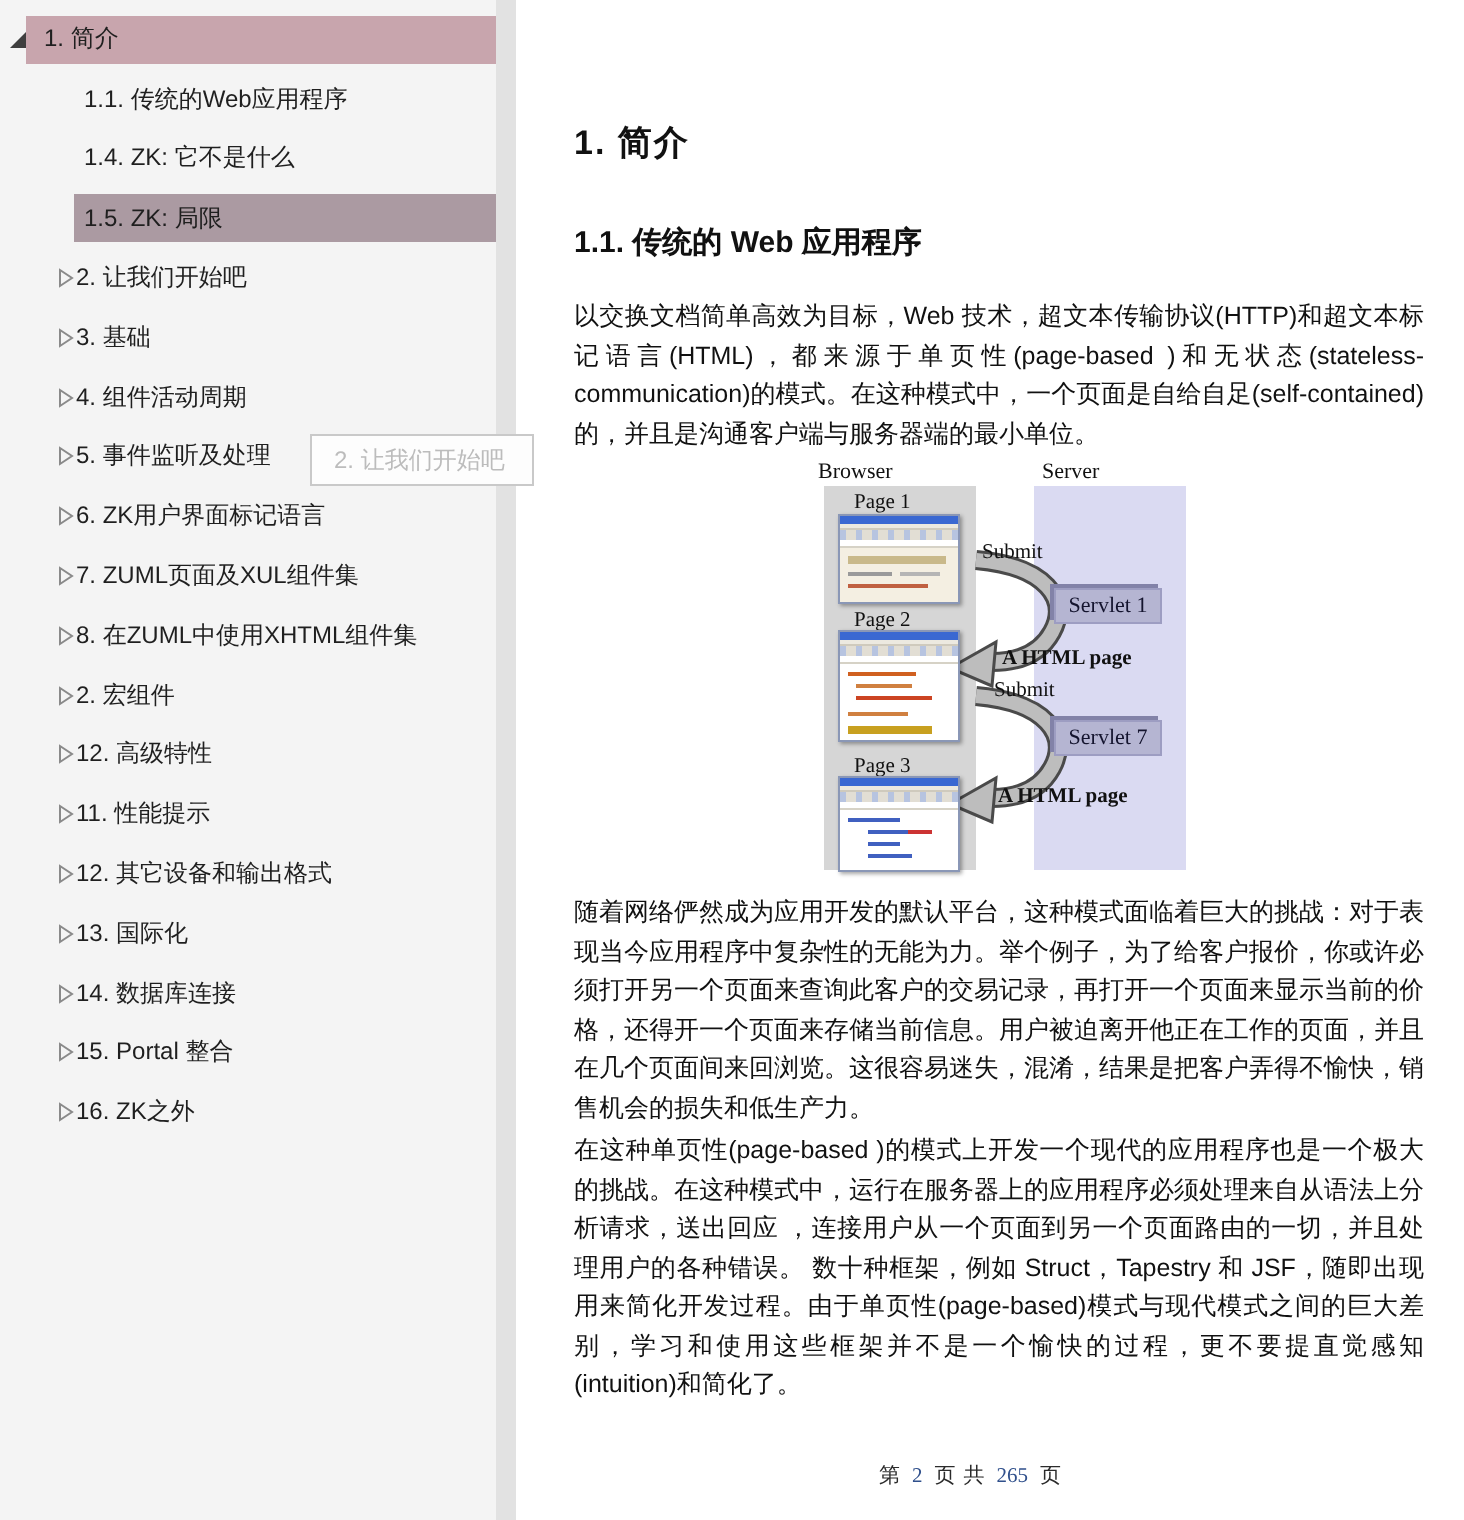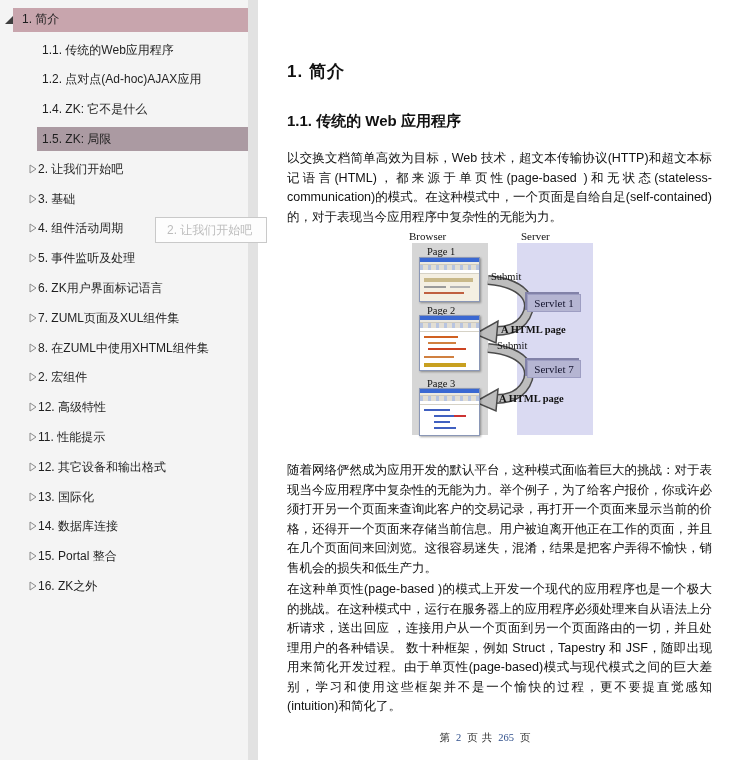--- a/index.html
+++ b/index.html
@@ -86,23 +86,20 @@
       </span>
       <span class="hl hl-pink">
         <span>1. 简介</span>
       </span>
     </div>
 
     <div class="trow">
       <span class="lbl1">1.1. 传统的Web应用程序</span>
     </div>
     <div class="trow">
-      <span class="lbl1">1.2. 点对点(Ad-hoc)AJAX应用</span>
-    </div>
-    <div class="trow">
       <span class="lbl1">1.4. ZK: 它不是什么</span>
     </div>
 
     <div class="trow">
       <span class="hl hl-mauve">
         <span>1.5. ZK: 局限</span>
       </span>
     </div>
 
     <div class="trow">
@@ -228,21 +225,21 @@
   </div>
 
   <div id="splitter"></div>
 
   <div id="tooltip">2. 让我们开始吧</div>
 
   <div id="main">
     <div id="doc-title">1. 简介</div>
     <div id="sec-heading">1.1. 传统的 Web 应用程序</div>
 
-    <p class="para">以交换文档简单高效为目标，Web 技术，超文本传输协议(HTTP)和超文本标记语言(HTML)，都来源于单页性(page-based )和无状态(stateless-communication)的模式。在这种模式中，一个页面是自给自足(self-contained)的，对于表现当今应用程序中复杂性的无能为力。</p>
+    <p class="para">以交换文档简单高效为目标，Web 技术，超文本传输协议(HTTP)和超文本标记语言(HTML)，都来源于单页性(page-based )和无状态(stateless-communication)的模式。在这种模式中，一个页面是自给自足(self-contained)的，并且是沟通客户端与服务器端的最小单位。</p>
 
     <div id="diagram">
       <div id="browser-panel"></div>
       <div id="server-panel"></div>
 
       <svg id="arrows" viewBox="0 0 200 212">
         <g>
           <path d="M 91 50 C 126 53, 138 70, 129 86 C 123 97, 112 101, 99 101" fill="none" stroke="#4a4a4a" stroke-width="10"></path>
           <path d="M 91 50 C 126 53, 138 70, 129 86 C 123 97, 112 101, 99 101" fill="none" stroke="#bdbdbd" stroke-width="7"></path>
           <polygon points="78,104 101,91 99,113" fill="#bdbdbd" stroke="#4a4a4a" stroke-width="1.5"></polygon>
@@ -303,21 +300,21 @@
 
       <div class="servlet" id="servlet1">Servlet 1</div>
       <div class="servlet" id="servlet2">Servlet 7</div>
 
       <span class="dg-label dg-small" style="left:94px; top:41px;">Submit</span>
       <span class="dg-label dg-small dg-bold" style="left:104px; top:94px;">A HTML page</span>
       <span class="dg-label dg-small" style="left:100px; top:110px;">Submit</span>
       <span class="dg-label dg-small dg-bold" style="left:102px; top:163px;">A HTML page</span>
     </div>
 
-    <p class="para" style="margin-top:19px;">随着网络俨然成为应用开发的默认平台，这种模式面临着巨大的挑战：对于表现当今应用程序中复杂性的无能为力。举个例子，为了给客户报价，你或许必须打开另一个页面来查询此客户的交易记录，再打开一个页面来显示当前的价格，还得开一个页面来存储当前信息。用户被迫离开他正在工作的页面，并且在几个页面间来回浏览。这很容易迷失，混淆，结果是把客户弄得不愉快，销售机会的损失和低生产力。</p>
+    <p class="para" style="margin-top:5px;">随着网络俨然成为应用开发的默认平台，这种模式面临着巨大的挑战：对于表现当今应用程序中复杂性的无能为力。举个例子，为了给客户报价，你或许必须打开另一个页面来查询此客户的交易记录，再打开一个页面来显示当前的价格，还得开一个页面来存储当前信息。用户被迫离开他正在工作的页面，并且在几个页面间来回浏览。这很容易迷失，混淆，结果是把客户弄得不愉快，销售机会的损失和低生产力。</p>
     <p class="para" style="margin-top:2px;">在这种单页性(page-based )的模式上开发一个现代的应用程序也是一个极大的挑战。在这种模式中，运行在服务器上的应用程序必须处理来自从语法上分析请求，送出回应 ，连接用户从一个页面到另一个页面路由的一切，并且处理用户的各种错误。 数十种框架，例如 Struct，Tapestry 和 JSF，随即出现用来简化开发过程。由于单页性(page-based)模式与现代模式之间的巨大差别，学习和使用这些框架并不是一个愉快的过程，更不要提直觉感知(intuition)和简化了。</p>
   </div>
 
   <div id="footer">
     <span class="word">第</span><span class="num">2</span><span class="word">页</span><span class="word">共</span><span class="num">265</span><span class="word">页</span>
   </div>
 
 </div>
 
 </body></html>

